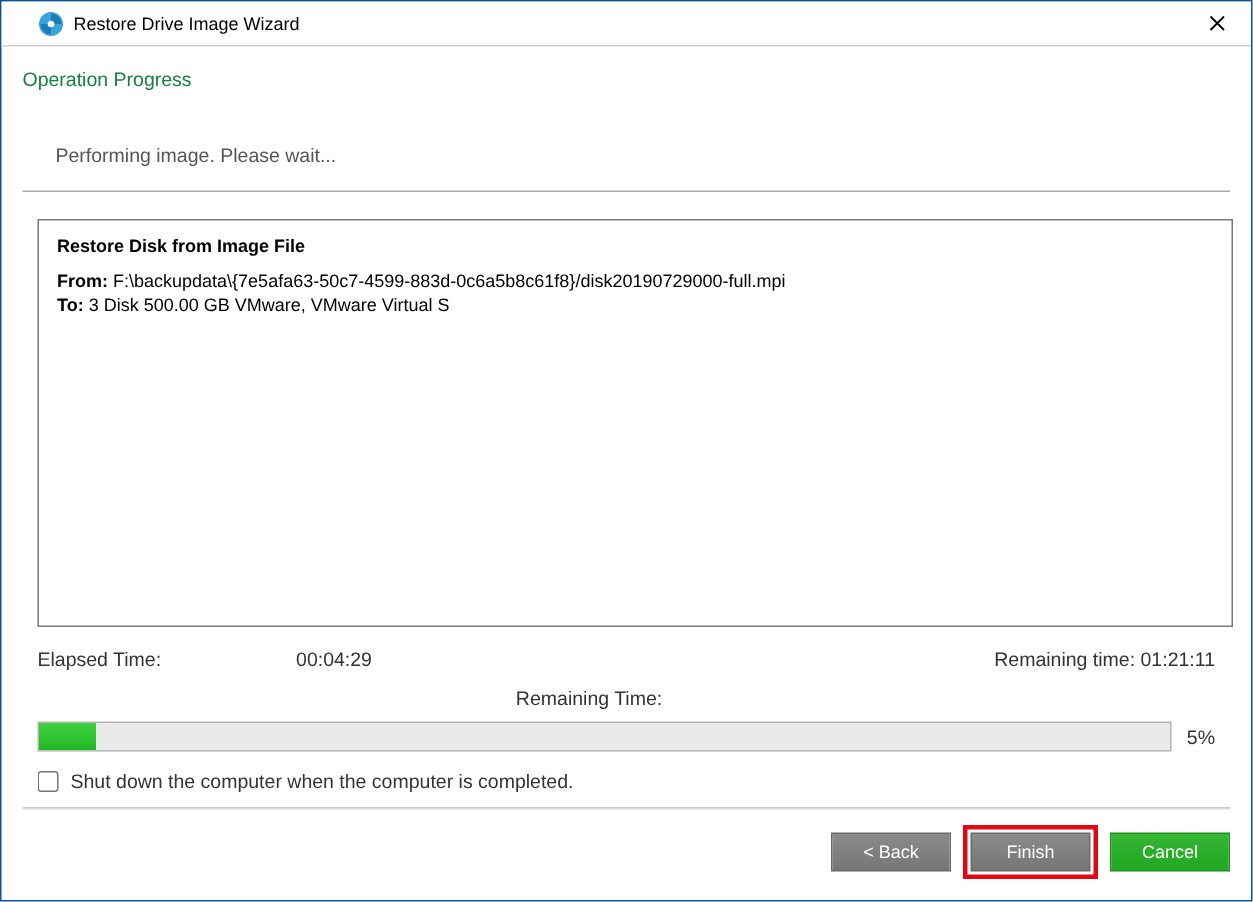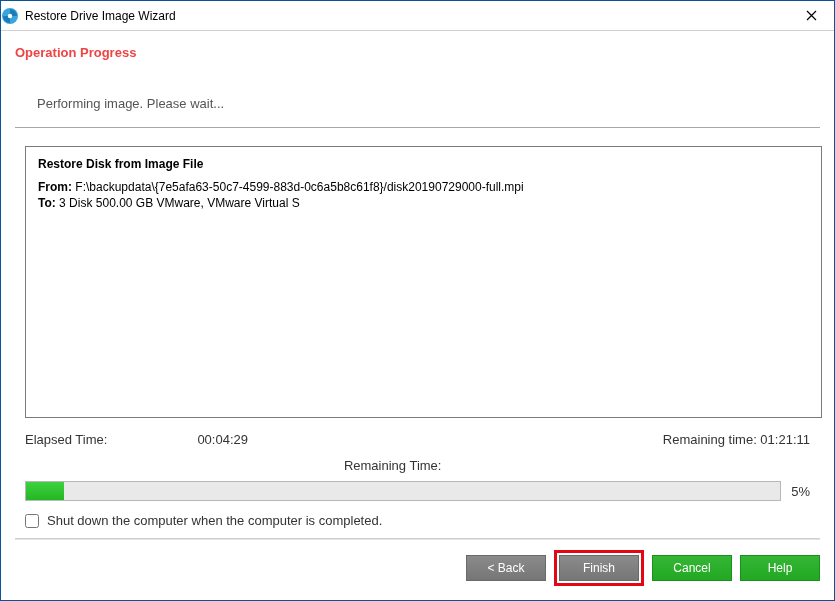--- a/index.html
+++ b/index.html
@@ -11,21 +11,21 @@
       height: 601px;
       border: 1px solid #0b5394;
       display: flex;
       flex-direction: column;
       color: #000;
     }
     .titlebar {
       height: 30px;
       display: flex;
       align-items: center;
-      padding-left: 0;
+      padding-left: 24px;
       border-bottom: 1px solid #d0d0d0;
       background: #fff;
     }
     .titlebar .app-icon {
       width: 18px; height: 18px;
       margin-right: 6px;
       display: inline-flex;
       align-items: center;
       justify-content: center;
     }
@@ -42,23 +42,22 @@
       justify-content: center;
       font-size: 14px;
       cursor: pointer;
     }
 
     .heading-area {
       padding: 14px 14px 10px 14px;
     }
     .heading-area .hdr {
       font-size: 13px;
-      color: #ef4444;
+      color: #15803d;
       margin-bottom: 4px;
-      font-weight: bold;
     }
     .heading-area .sub {
       font-size: 13px;
       color: #555;
       padding-left: 22px;
       margin-top: 36px;
     }
     .divider {
       border-top: 1px solid #a8a8a8;
       margin: 6px 14px 0 14px;
@@ -230,14 +229,13 @@
 
 <div class="spacer"></div>
 <div class="bottom-divider"></div>
 
 <div class="button-row">
   <button class="btn btn-gray">&lt; Back</button>
   <span class="finish-wrap">
     <button class="btn btn-gray">Finish</button>
   </span>
   <button class="btn btn-green">Cancel</button>
-  <button class="btn btn-green">Help</button>
 </div>
 
 </body></html>

